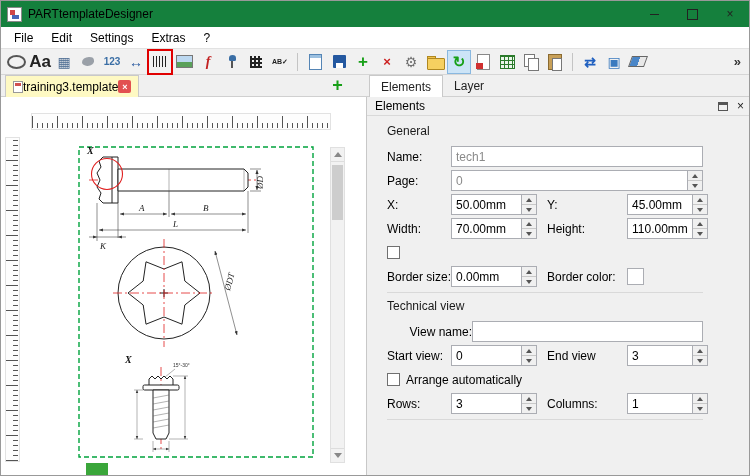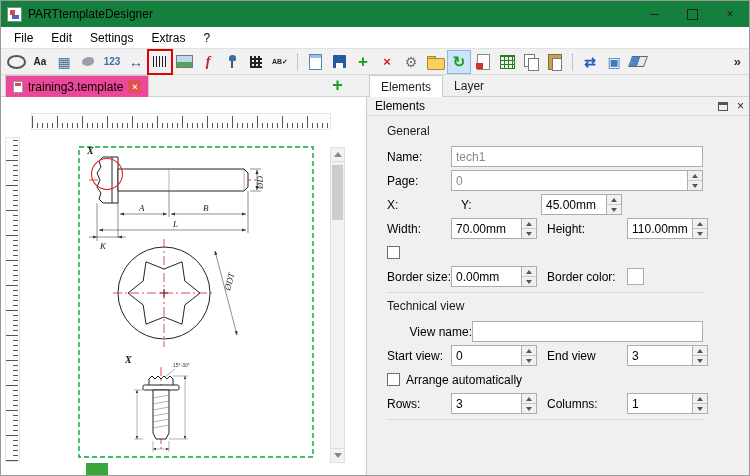--- a/index.html
+++ b/index.html
@@ -26,21 +26,21 @@
   
   .toolbar { position:absolute; top:47px; left:0; right:0; height:27px; background:#f1f1f1; border-top:1px solid #e2e2e2; border-bottom:1px solid #d6d6d6; display:flex; align-items:center; padding:0 3px; }
   #tb-icons { display:flex; align-items:center; }
   .tb-icon { width:22px; height:22px; margin:0 1px; display:flex; align-items:center; justify-content:center; font-size:13px; color:#333; position:relative; flex:0 0 auto; }
   .tb-sep { width:1px; height:18px; background:#c4c4c4; margin:0 5px; flex:0 0 auto; }
   .tb-icon.selected { background:#cce4f7; outline:1px solid #89b8e0; }
   .tb-icon.boxed { outline:2px solid #e00000; }
   #tb-overflow { margin-left:auto; font-weight:bold; color:#333; padding:0 5px; font-size:13px; }
 
   .shape-ellipse::before { content:""; width:15px; height:10px; border:2px solid #555; border-radius:50%; }
-  .g-text { font-weight:bold; font-size:10px; color:#222; }
+  .g-text { font-weight:bold; font-size:17px; color:#222; }
   .g-dim { color:#4a6a90; font-size:14px; }
   .shape-blob::before { content:""; width:12px; height:9px; background:#9aa0a8; border-radius:60% 40% 55% 45%; }
   .g-num { font-size:10px; font-weight:bold; color:#3a6ea5; }
   .g-dimline { color:#2a5aa0; font-size:14px; font-weight:bold; }
   .shape-barcode::before { content:""; width:14px; height:11px; background:repeating-linear-gradient(90deg,#222 0 1px,transparent 1px 3px); }
   .shape-image::before { content:""; width:15px; height:11px; border:1px solid #777; background:linear-gradient(#bcd8f0 0 55%, #5aa05a 55% 100%); }
   .g-formula { font-family:"Liberation Serif", serif; font-style:italic; font-weight:bold; color:#c22222; font-size:14px; }
   .shape-pin { flex-direction:column; }
   .shape-pin::before { content:""; width:7px; height:6px; border-radius:50% 50% 20% 20%; background:#3a6ea5; }
   .shape-pin::after { content:""; width:2px; height:7px; background:#555; }
@@ -62,21 +62,21 @@
   .shape-copy::before { content:""; position:absolute; left:4px; top:3px; width:9px; height:11px; background:#fff; border:1px solid #777; }
   .shape-copy::after { content:""; position:absolute; left:8px; top:7px; width:9px; height:11px; background:#fff; border:1px solid #777; }
   .shape-paste::before { content:""; width:12px; height:14px; background:#c8a058; border:1px solid #8a6a30; }
   .shape-paste::after { content:""; position:absolute; left:8px; top:7px; width:8px; height:11px; background:#fff; border:1px solid #777; }
   .g-swap { color:#2060c0; font-size:14px; font-weight:bold; }
   .g-fit { color:#3a7abf; font-size:14px; }
   .shape-eraser::before { content:""; width:14px; height:9px; background:linear-gradient(90deg,#4a86c8 0 55%, #e8e8e8 55% 100%); transform:skewX(-20deg); border:1px solid #666; }
 
   
   .tabrow { position:absolute; top:74px; left:0; right:0; height:22px; background:#f0f0f0; border-bottom:1px solid #d0d0d0; }
-  .doc-tab { position:absolute; left:4px; top:0; height:22px; display:flex; align-items:center; gap:5px; padding:0 7px; background:#ec4899; border:1px solid #c9c9c9; border-bottom:none; z-index:2; }
+  .doc-tab { position:absolute; left:4px; top:0; height:22px; display:flex; align-items:center; padding:0 7px; background:#fef9c3; border:1px solid #c9c9c9; border-bottom:none; z-index:2; }
   .file-icon { width:10px; height:12px; border:1px solid #999; background:#fff; position:relative; }
   .file-icon::before { content:""; position:absolute; left:1px; right:1px; top:1px; height:3px; background:#d05050; }
   .tab-close { width:13px; height:13px; background:#e25050; border-radius:2px; color:#fff; font-size:9px; font-weight:bold; display:flex; align-items:center; justify-content:center; }
   .add-template { position:absolute; left:327px; top:1px; width:19px; height:19px; color:#18a018; font-size:18px; font-weight:bold; display:flex; align-items:center; justify-content:center; }
   .panel-tabs { position:absolute; left:368px; top:0; height:22px; display:flex; z-index:2; }
   .ptab { padding:0 11px; display:flex; align-items:center; height:22px; color:#222; }
   .ptab.active { background:#fff; border:1px solid #c9c9c9; border-bottom:none; }
 
   
   .canvas { position:absolute; left:0; top:96px; width:365px; height:380px; background:#fff; overflow:hidden; }
@@ -327,20 +327,27 @@
           <span class="val">0</span>
           <span class="spinbtns">
               <i class="up"></i>
               <i class="dn"></i>
             </span>
         </div>
       </div>
 
       <div class="row">
         <span class="lbl">X:</span>
+        <div class="field f1 spin">
+          <span class="val">50.00mm</span>
+          <span class="spinbtns">
+              <i class="up"></i>
+              <i class="dn"></i>
+            </span>
+        </div>
         <span class="lbl2">Y:</span>
         <div class="field f2 spin">
           <span class="val">45.00mm</span>
           <span class="spinbtns">
               <i class="up"></i>
               <i class="dn"></i>
             </span>
         </div>
       </div>
 

